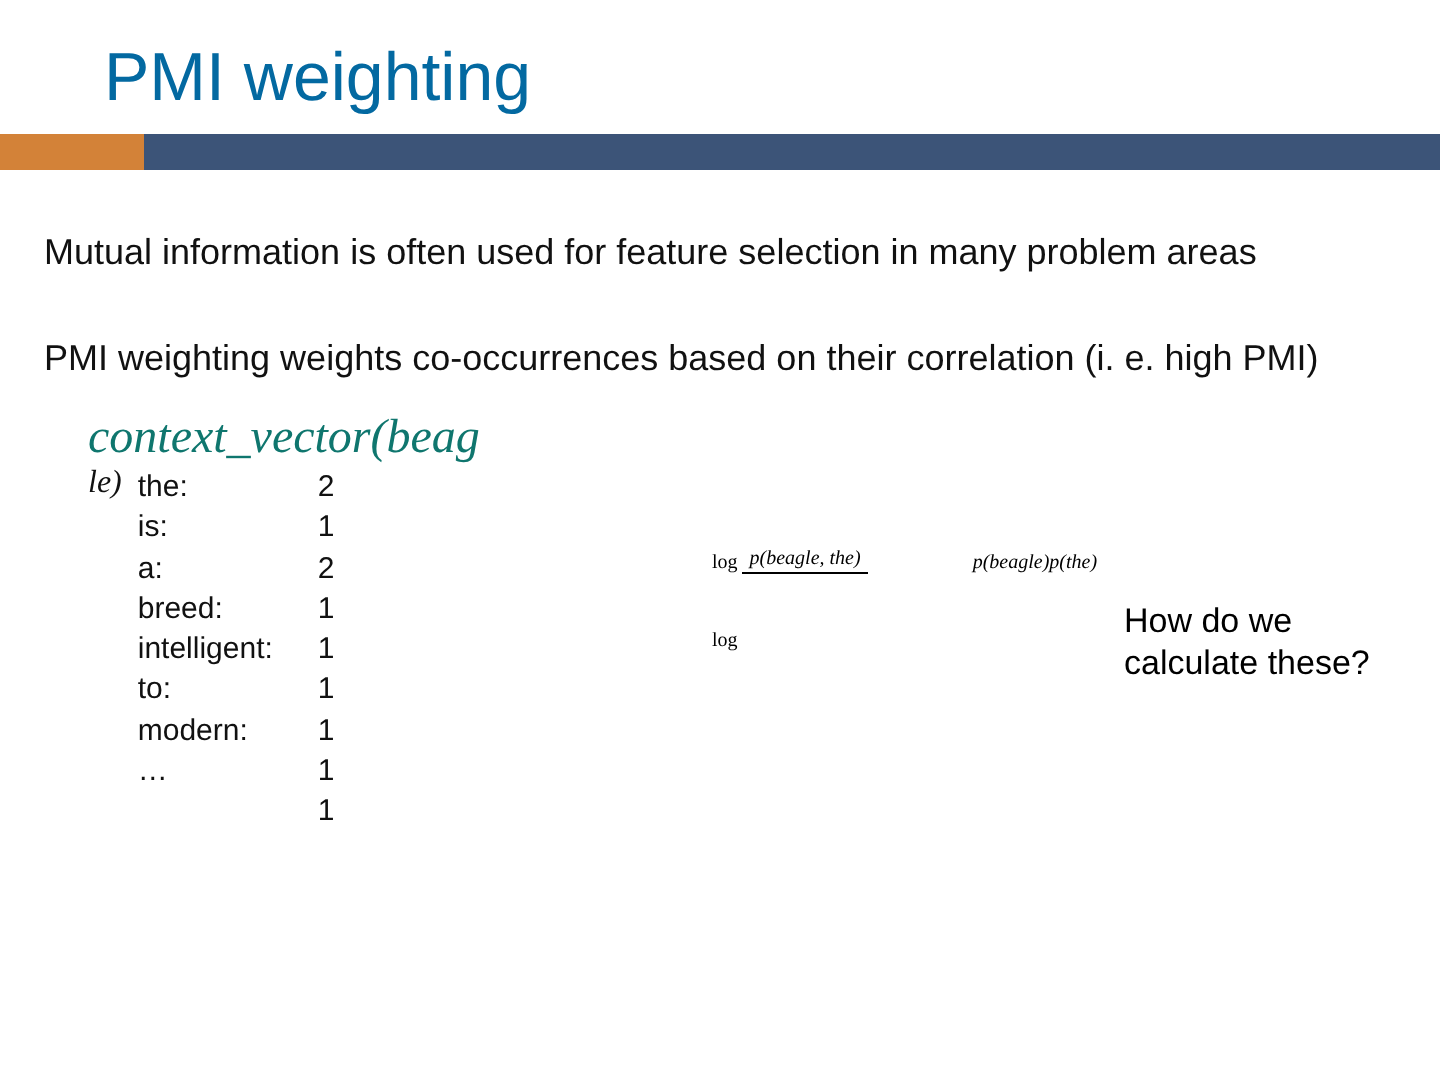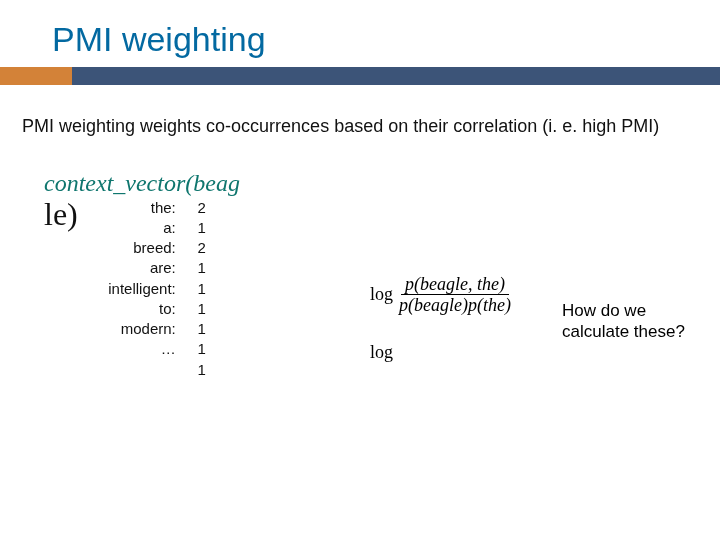--- a/index.html
+++ b/index.html
@@ -30,66 +30,67 @@
     flex: 1;
     background: #3c5478;
   }
   .body {
     padding: 30px 20px 0 22px;
     font-size: 18px;
     color: #111;
     line-height: 1.25;
   }
   .para1 { margin-bottom: 30px; }
-  .para2 { margin-bottom: 30px; }
+  .para2 { margin-bottom: 14px; }
   .cv-label {
     font-family: "Times New Roman", Times, serif;
     font-style: italic;
     font-size: 24px;
     color: #0f766e;
     padding-left: 22px;
     display: block;
   }
   .cv-row {
     display: flex;
     align-items: flex-start;
   }
   .cv-le {
     font-family: "Times New Roman", Times, serif;
-    font-size: 32px;
+    font-style: italic;
+    font-size: 16px;
     padding-left: 22px;
     padding-right: 8px;
     line-height: 1.0;
   }
   .cv-table {
     display: flex;
     font-size: 15px;
     line-height: 1.35;
-    text-align: right;
   }
   .cv-col-word { width: 90px; }
   .cv-col-val { width: 30px; }
   .formulas {
     position: absolute;
-    left: 370px;
+    left: 356px;
     top: 275px;
     font-family: "Times New Roman", Times, serif;
-    font-size: 18px;
+    font-size: 10px;
   }
   .formula {
     display: flex;
     align-items: center;
     margin-bottom: 28px;
   }
   .log { padding-right: 2px; }
   .frac {
     display: inline-flex;
-    flex-direction: column;
+    flex-direction: row;
     align-items: center;
     line-height: 1.0;
+    gap: 48px;
   }
   .frac .num {
     border-bottom: 1px solid #000;
     padding: 0 4px 1px 4px;
   }
   .frac .den {
     padding: 1px 4px 0 4px;
     text-align: center;
   }
   .question {
@@ -104,31 +105,32 @@
 </head>
 <body>
 
 <div class="title">PMI weighting</div>
 <div class="title-rule">
   <div class="accent"></div>
   <div class="bar"></div>
 </div>
 
 <div class="body">
+  <div class="para1">Mutual information is often used for feature selection in many problem areas</div>
   <div class="para2">PMI weighting weights co-occurrences based on their correlation (i. e. high PMI)</div>
 
   <div class="cv-label">context_vector(beag</div>
   <div class="cv-row">
     <div class="cv-le">le)</div>
     <div class="cv-table">
       <div class="cv-col-word">
         <div>the:</div>
+        <div>is:</div>
         <div>a:</div>
         <div>breed:</div>
-        <div>are:</div>
         <div>intelligent:</div>
         <div>to:</div>
         <div>modern:</div>
         <div>…</div>
       </div>
       <div class="cv-col-val">
         <div>2</div>
         <div>1</div>
         <div>2</div>
         <div>1</div>

